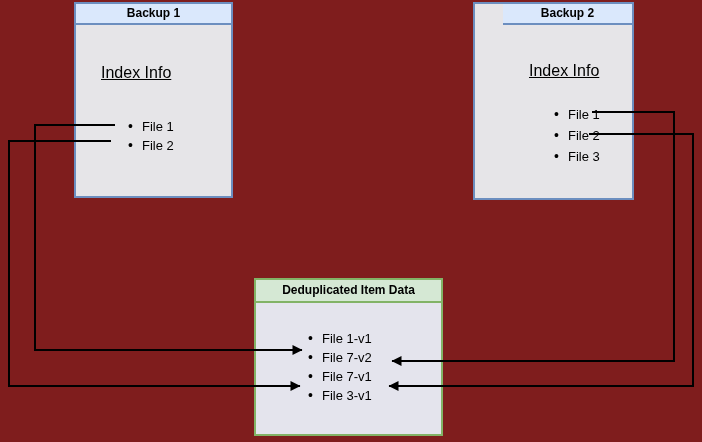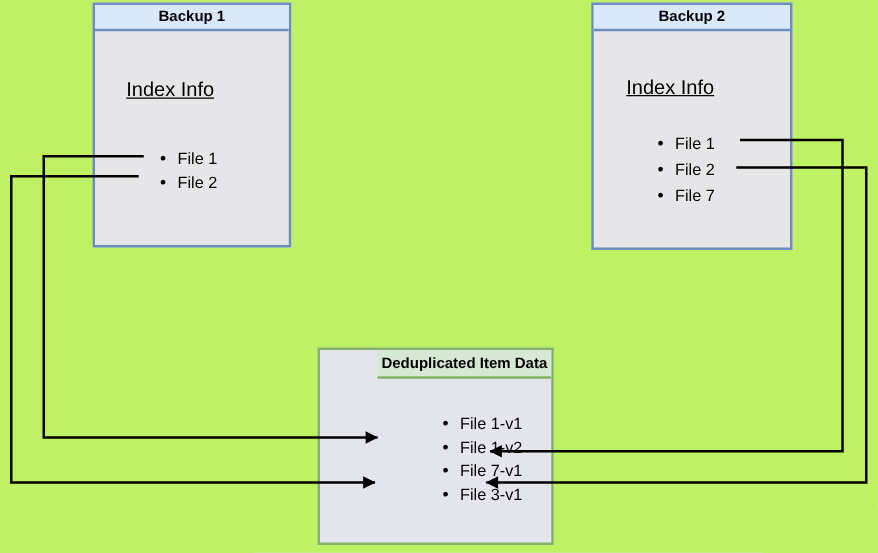--- a/index.html
+++ b/index.html
@@ -4,21 +4,21 @@
 <style>
   html, body { margin: 0; padding: 0; }
   body {
     font-family: "Liberation Sans", "DejaVu Sans", sans-serif;
     background: #e3e3ec;
   }
   .canvas {
     position: relative;
     width: 702px;
     height: 442px;
-    background: #bef264;
+    background: #7f1d1d;
     overflow: hidden;
   }
   .node {
     position: absolute;
     border: 2px solid;
     box-sizing: border-box;
   }
   .node .node-header {
     border-bottom: 2px solid;
     border-color: inherit;
@@ -28,25 +28,25 @@
     color: #000;
     white-space: nowrap;
     overflow: hidden;
   }
   .node .node-body {
     position: relative;
     width: 100%;
   }
   .backup-box { border-color: #6c8ebf; background: #e6e5e8; }
   .backup-box .node-header { background: #dae8fc; height: 19px; line-height: 19px; }
-  .dedup-box { border-color: #82b366; background: #e4e4ed; padding-left: 46px; }
+  .dedup-box { border-color: #82b366; background: #e4e4ed; }
   .dedup-box .node-header { background: #d5e8d4; height: 21px; line-height: 21px; }
 
   #backup1-box { left: 74px; top: 2px; width: 159px; height: 196px; }
-  #backup2-box { left: 473px; top: 2px; width: 161px; height: 198px; }
+  #backup2-box { left: 473px; top: 2px; width: 161px; height: 198px; padding-left: 28px; }
   #dedup-box   { left: 254px; top: 278px; width: 189px; height: 158px; }
 
   .index-label {
     position: absolute;
     font-size: 16px;
     color: #000;
     white-space: nowrap;
     text-decoration: underline;
   }
   #backup1-box .index-label { left: 25px; top: 39px; }
@@ -99,31 +99,31 @@
     </div>
   </div>
 
   <div id="backup2-box" class="node backup-box">
     <div class="node-header">Backup 2</div>
     <div class="node-body">
       <div class="index-label">Index Info</div>
       <ul class="file-list">
           <li>File 1</li>
           <li>File 2</li>
-          <li>File 7</li>
+          <li>File 3</li>
         </ul>
     </div>
   </div>
 
   <div id="dedup-box" class="node dedup-box">
     <div class="node-header">Deduplicated Item Data</div>
     <div class="node-body">
       <ul class="file-list">
           <li>File 1-v1</li>
-          <li>File 1-v2</li>
+          <li>File 7-v2</li>
           <li>File 7-v1</li>
           <li>File 3-v1</li>
         </ul>
     </div>
   </div>
 
   <svg id="connector-layer" xmlns="http://www.w3.org/2000/svg">
     <defs>
       <marker id="arrowhead" markerUnits="userSpaceOnUse" markerWidth="12" markerHeight="10" viewBox="0 0 10 10" refX="9.5" refY="5" orient="auto">
         <path id="arrowhead-path" d="M0,0 L10,5 L0,10 z" fill="#000000"></path>

